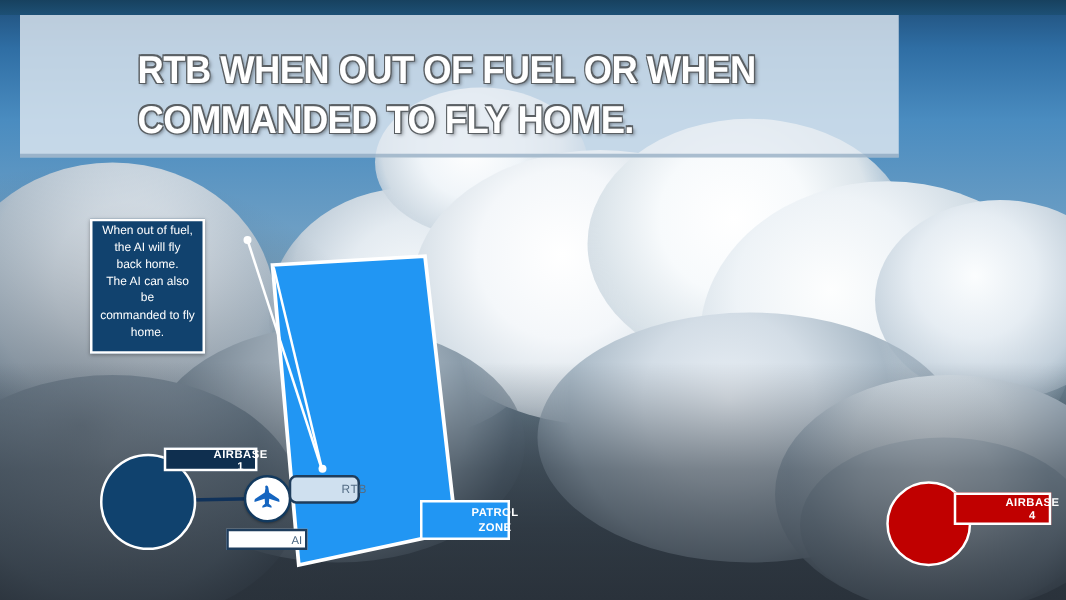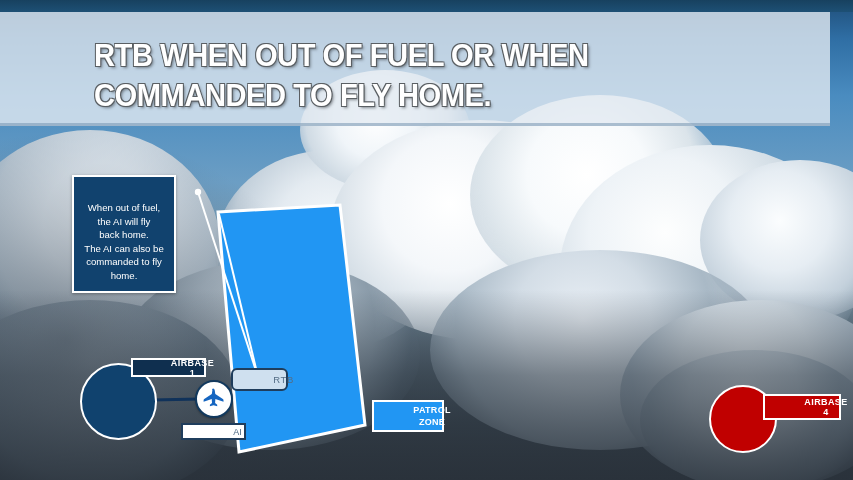--- a/index.html
+++ b/index.html
@@ -48,21 +48,21 @@
   .darkhaze{position:absolute;left:0;right:0;bottom:0;height:190px;
     background:linear-gradient(to bottom, rgba(46,56,66,0) 0%, rgba(44,54,64,0.55) 45%, rgba(40,48,57,0.85) 100%);}
   .leftdark{position:absolute;left:0;top:130px;width:330px;height:350px;
     background:radial-gradient(ellipse at 20% 60%, rgba(58,70,82,0.55) 0%, rgba(58,70,82,0) 70%);}
 
   
   .topstrip{position:absolute;left:0;top:0;width:853px;height:12px;
     background:linear-gradient(to bottom,#17415f,#1d5075);}
 
   
-  .banner{position:absolute;left:0;top:12px;width:830px;height:114px;
+  .banner{position:absolute;left:16px;top:12px;width:703px;height:114px;
     background:rgba(226,234,241,0.80);
     border-bottom:3px solid rgba(118,150,176,0.55);}
   .banner-title{
     position:absolute;left:94px;top:24px;width:700px;
     font-size:31px;font-weight:bold;line-height:1.28;
     letter-spacing:-0.5px;
     color:#ffffff;
     font-family:"Liberation Sans", sans-serif;
     text-transform:uppercase;
     text-shadow:
@@ -71,23 +71,23 @@
       2px 2px 3px rgba(50,55,60,0.55);
     white-space:pre-line;
     transform:scaleX(0.94);transform-origin:left top;
   }
 
   
   .zone-svg{position:absolute;left:0;top:0;width:853px;height:480px;pointer-events:none;}
 
   
   .note{
-    position:absolute;left:72px;top:175px;width:104px;
+    position:absolute;left:72px;top:175px;width:92px;
     background:#11426e;border:2px solid #ffffff;
-    padding:24px 6px 8px 6px;
+    padding:1px 6px 8px 6px;
     color:#ffffff;font-size:9.6px;line-height:1.42;
     text-align:center;white-space:pre-line;
     box-shadow:0 1px 3px rgba(0,0,0,0.35);
   }
 
   
   .chip{position:absolute;display:flex;align-items:center;justify-content:center;
     text-align:center;font-weight:bold;padding-left:48px;}
 
   .chip-airbase1{left:131px;top:358px;width:75px;height:19px;
@@ -95,25 +95,25 @@
     font-size:9px;letter-spacing:0.4px;}
 
   .chip-airbase4{left:763px;top:394px;width:78px;height:26px;
     background:#c00000;border:2px solid #ffffff;color:#ffffff;
     font-size:9px;letter-spacing:0.4px;}
 
   .chip-ai{left:181px;top:423px;width:65px;height:17px;
     background:#ffffff;border:2px solid #1f3d5c;color:#4a6782;
     font-size:9px;font-weight:normal;}
 
-  .chip-rtb{left:231px;top:368px;width:57px;height:23px;
+  .chip-rtb{left:231px;top:380px;width:57px;height:23px;
     background:#cfe0ef;border:2px solid #1f3d5c;border-radius:6px;
     color:#546d85;font-size:9.5px;font-weight:normal;letter-spacing:0.6px;}
 
-  .chip-patrol{left:372px;top:400px;width:72px;height:32px;
+  .chip-patrol{left:336px;top:400px;width:72px;height:32px;
     background:#2196f3;border:2px solid #ffffff;color:#ffffff;
     font-size:9px;line-height:1.35;white-space:pre-line;letter-spacing:0.3px;}
 
   
   .circ{position:absolute;border-radius:50%;}
   .circ-blue{left:80px;top:363px;width:77px;height:77px;
     background:#10426e;border:2px solid #ffffff;}
   .circ-red{left:709px;top:385px;width:68px;height:68px;
     background:#c00000;border:2px solid #ffffff;}
 

